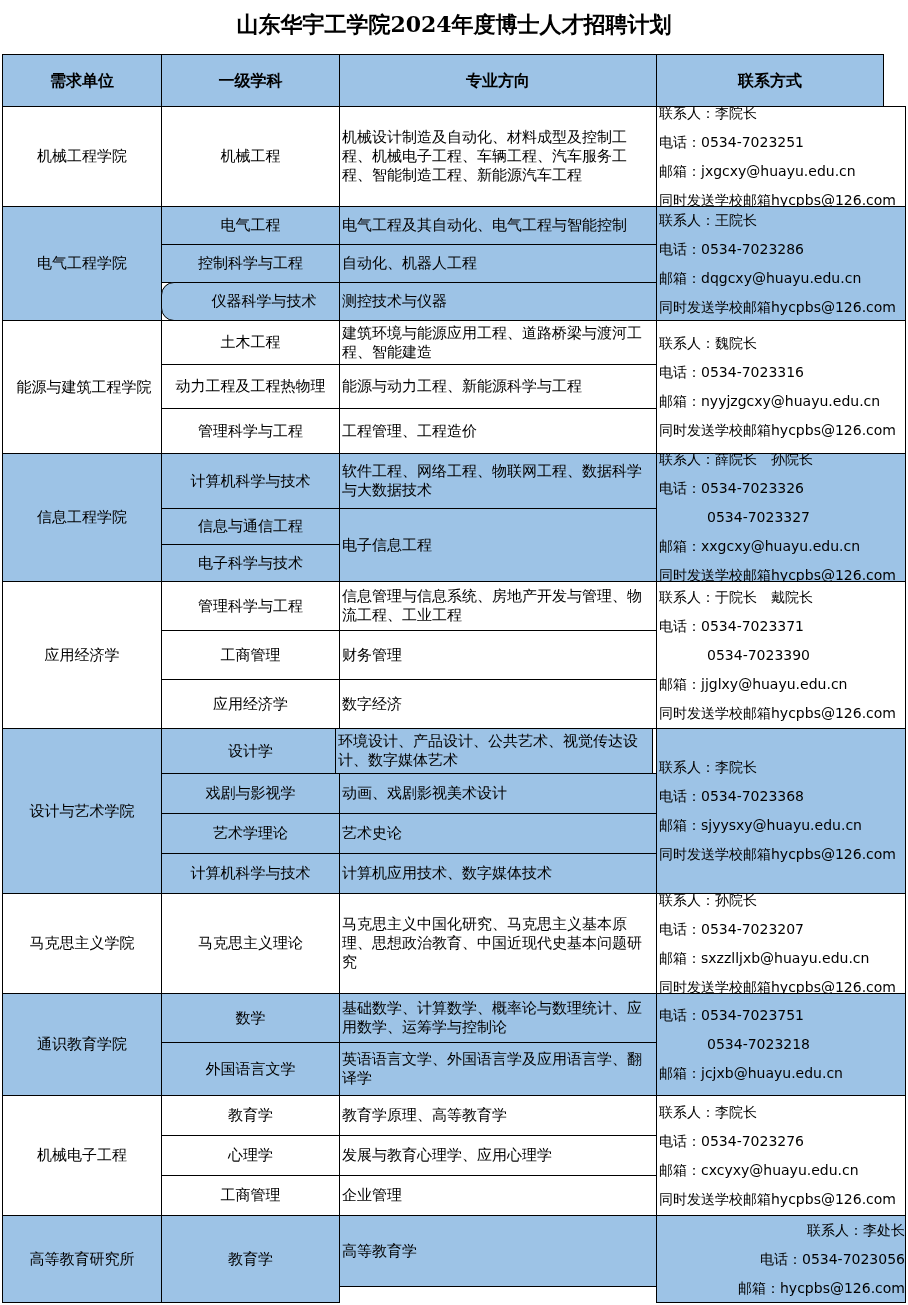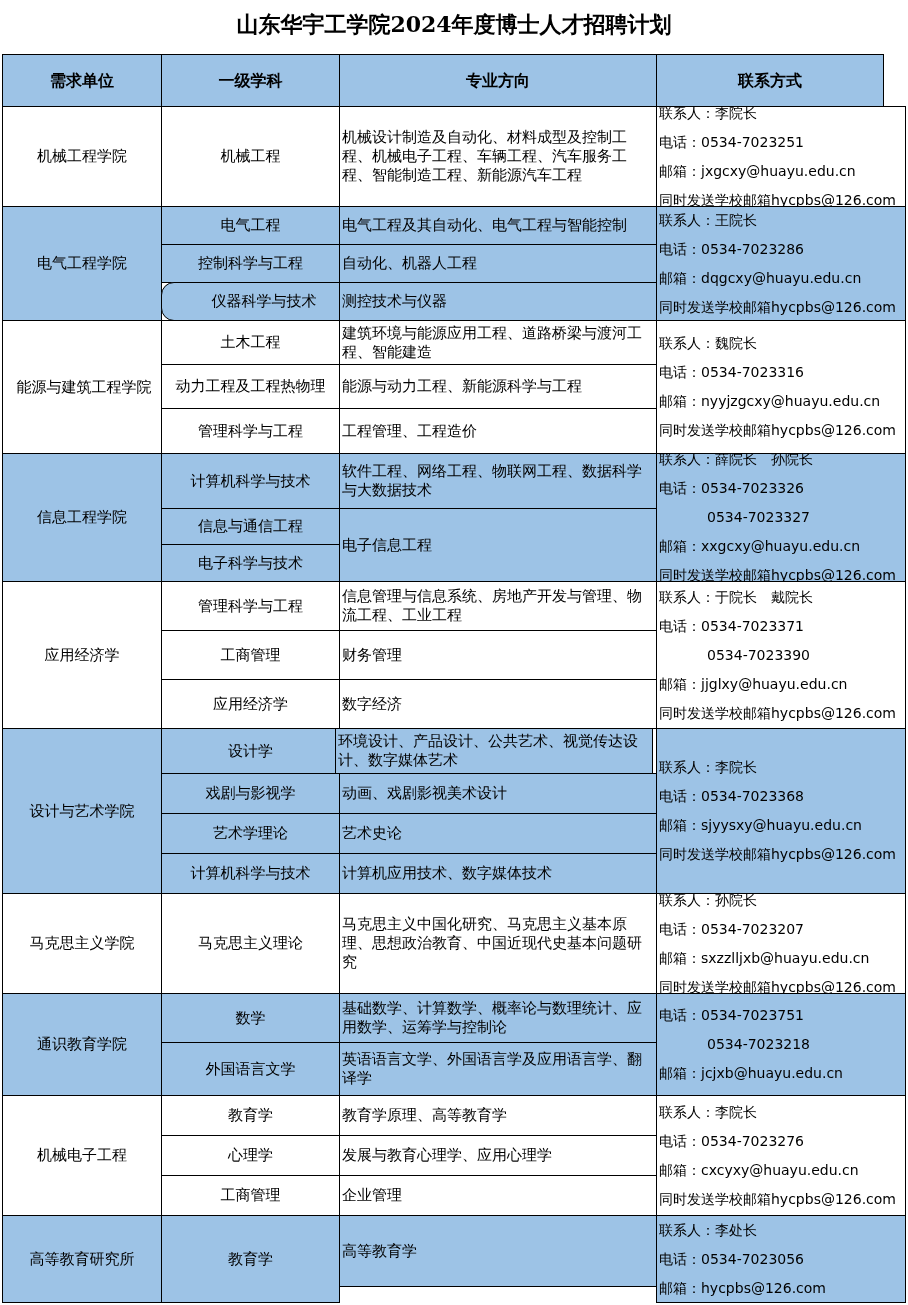--- a/index.html
+++ b/index.html
@@ -258,18 +258,18 @@
     </div>
     <div class="cell blue center" style="left: 2px; top: 1215px; width: 160px; height: 88px;">
       <span>高等教育研究所</span>
     </div>
     <div class="cell blue center" style="left: 161px; top: 1215px; width: 179px; height: 88px;">
       <span>教育学</span>
     </div>
     <div class="cell blue left" style="left: 339px; top: 1215px; width: 318px; height: 72px;">
       <span>高等教育学</span>
     </div>
-    <div class="cell blue contact" style="left: 656px; top: 1215px; width: 250px; height: 88px;">
+    <div class="cell blue contact" style="left: 656px; top: 1215px; width: 250px; height: 88px; align-items: flex-end;">
       <span>联系人：李处长</span>
       <span>电话：0534-7023056</span>
       <span>邮箱：hycpbs@126.com</span>
     </div>
   </div>
 
 </body></html>

